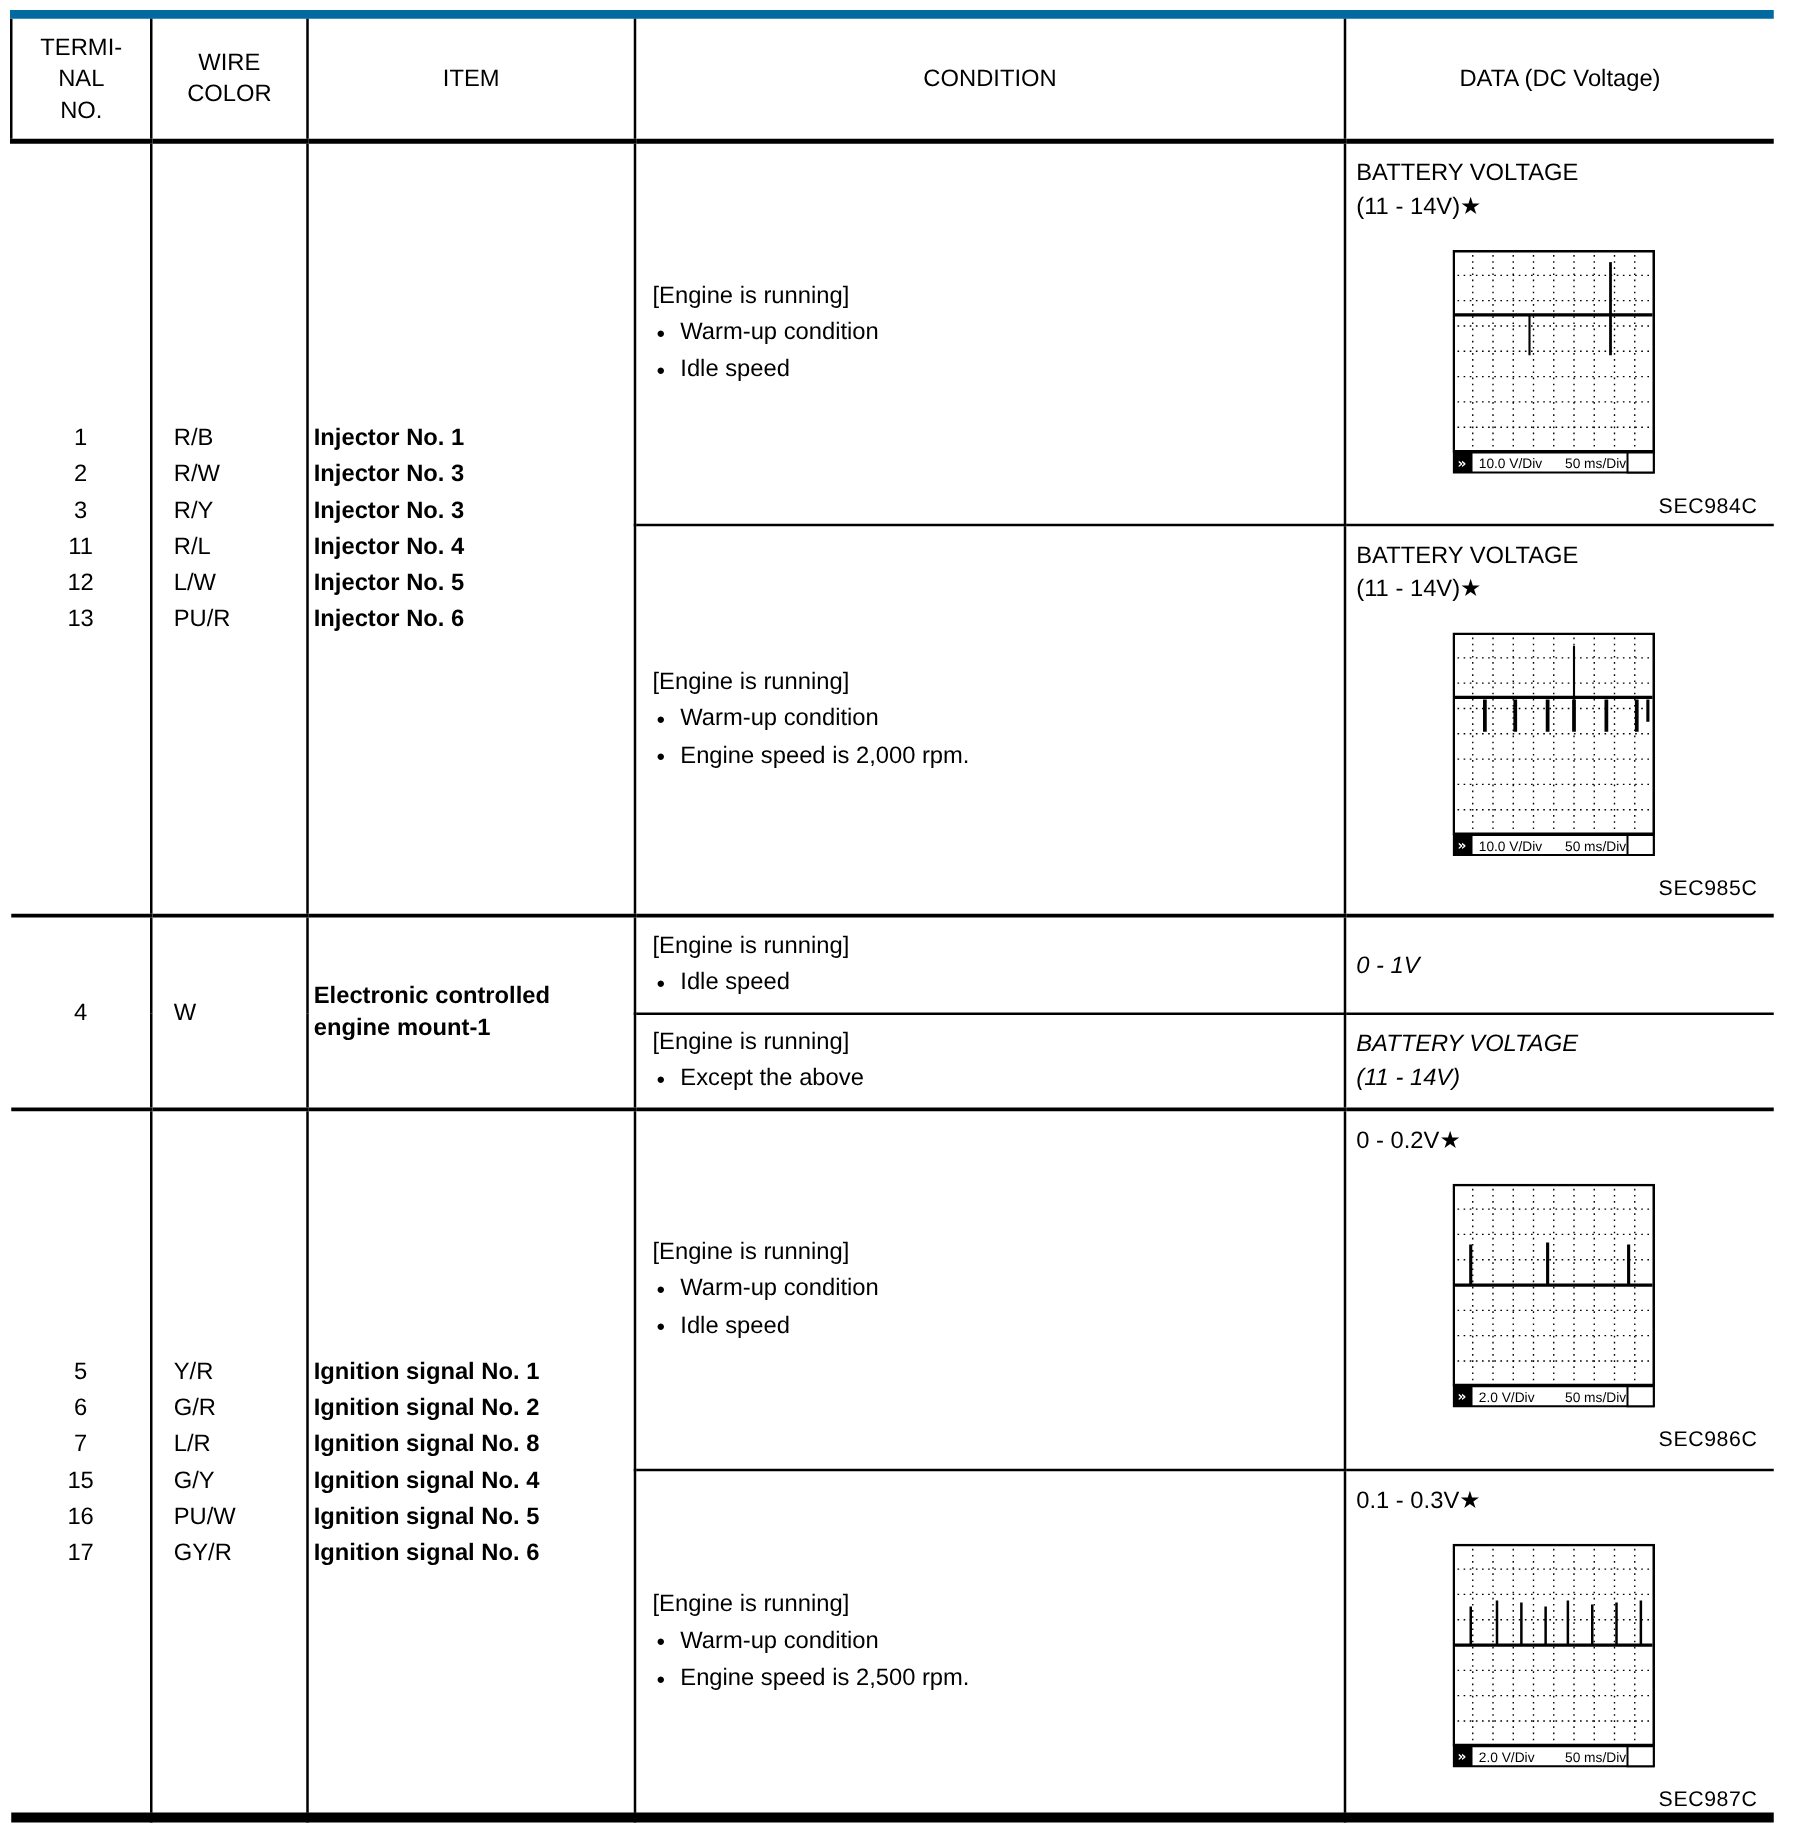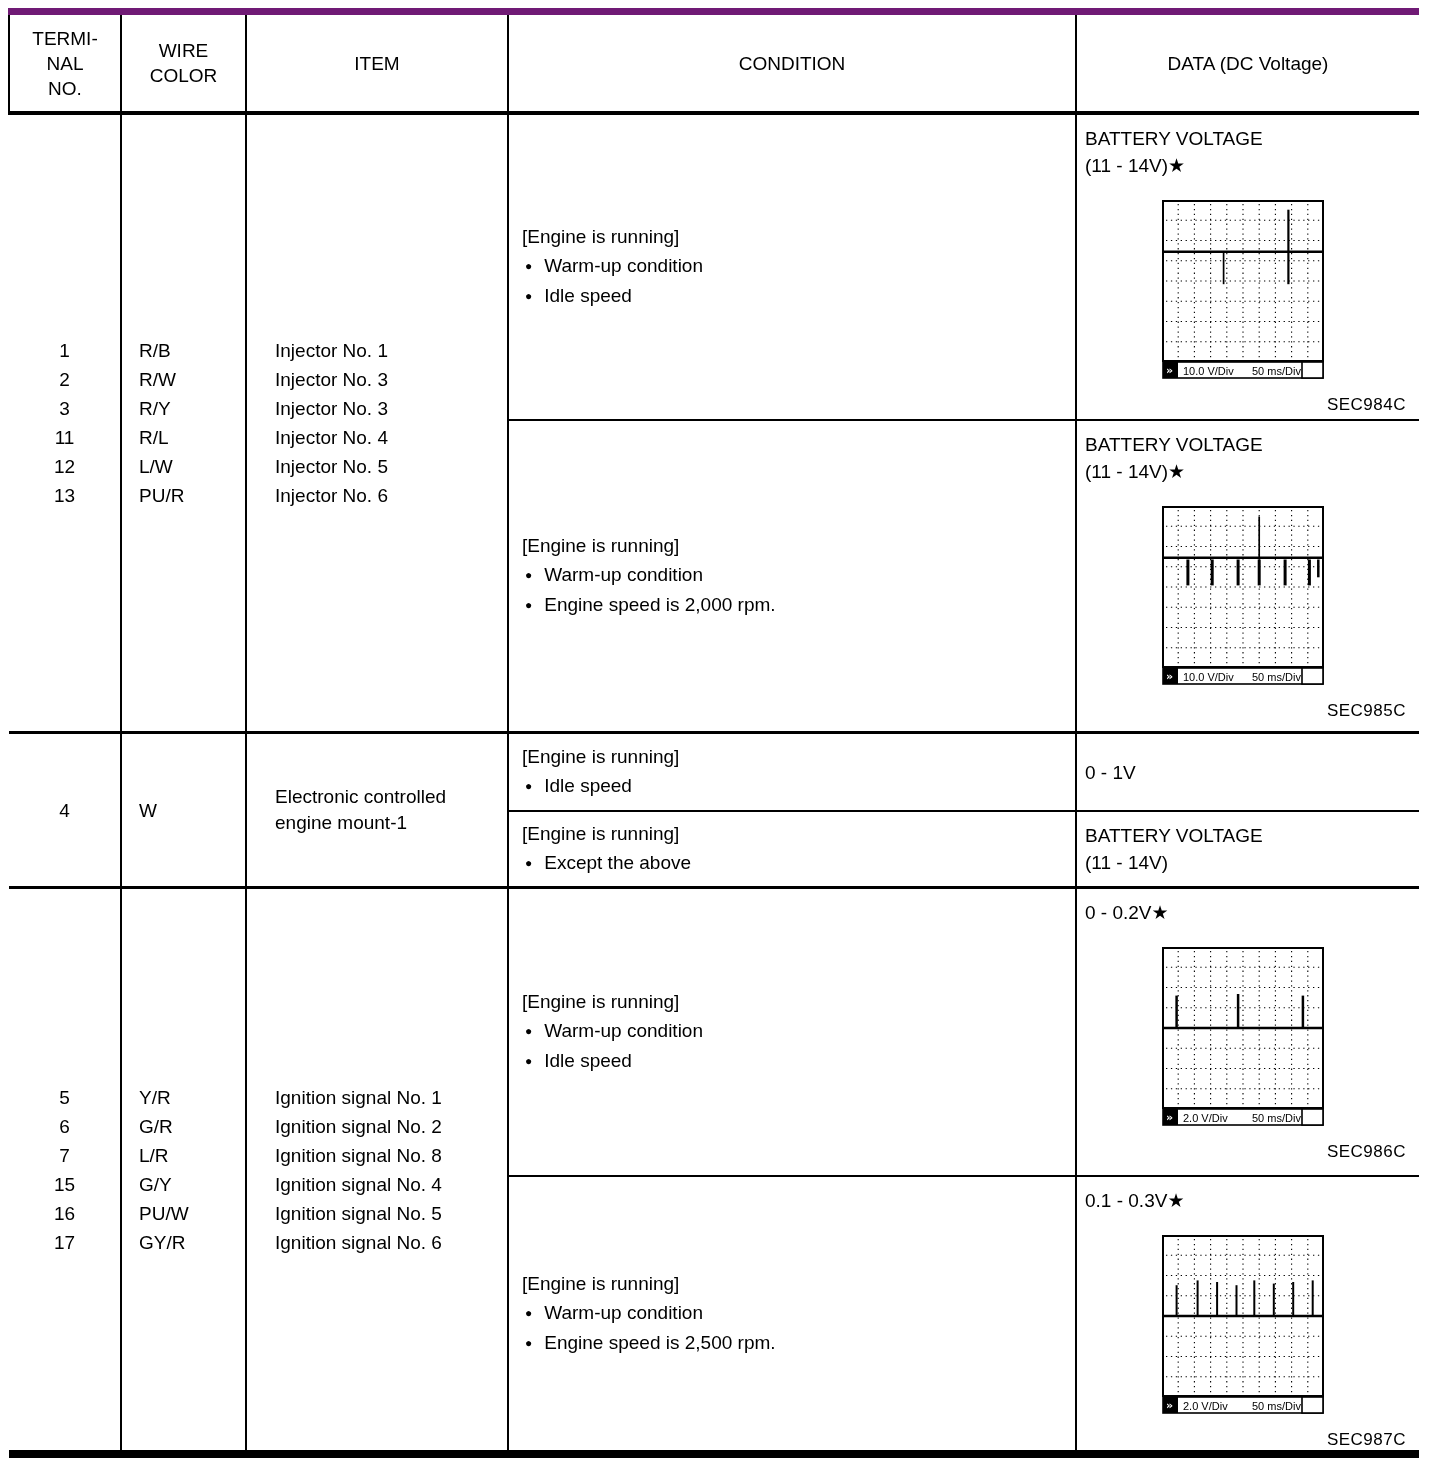--- a/index.html
+++ b/index.html
@@ -4,44 +4,44 @@
 <style>
   html,body{margin:0;padding:0;}
   body{
     width:1440px;height:1474px;background:#fff;color:#000;
     font-family:"Liberation Sans","DejaVu Sans",sans-serif;
     position:relative;
   }
   table.fsm{
     position:absolute;left:8px;top:8px;width:1410px;
     border-collapse:collapse;table-layout:fixed;
-    border-top:7px solid #701a75;
+    border-top:7px solid #0369a1;
     border-bottom:8px solid #000;
   }
   th,td{border:2px solid #000;padding:0;}
   
   td.first{border-left:none;}
   th.last,td.last{border-right:none;}
   thead th{
     height:96px;font-weight:normal;font-size:19px;line-height:25px;
     text-align:center;vertical-align:middle;white-space:pre-line;
     border-bottom:4px solid #000;
   }
   tr.sec td{border-top:3px solid #000;}
   td.list{vertical-align:middle;font-size:19px;line-height:29px;}
   td.tno{text-align:center;}
   td.wire{padding-left:17px;}
-  td.item{padding-left:28px;}
+  td.item{padding-left:4px;font-weight:bold;}
   td.item .wrapline{line-height:26px;max-width:225px;}
   td.cond{vertical-align:middle;padding-left:13px;font-size:19px;}
   .cond-title{font-weight:normal;line-height:28px;}
   .bullet{display:flex;align-items:center;line-height:30px;}
   .dot{font-size:12px;margin:0 12px 0 3px;flex:none;}
   td.data{vertical-align:top;font-size:19px;padding:10px 0 0 8px;}
-  td.data.vmid{vertical-align:middle;padding-top:0;}
+  td.data.vmid{vertical-align:middle;padding-top:0;font-style:italic;}
   .data-line{line-height:27px;}
   .scope-wrap{margin:21px 0 0 77px;width:162px;height:180px;}
   .figure-label{text-align:right;padding-right:13px;margin-top:15px;font-size:17px;letter-spacing:0.5px;}
   
   td.h1{height:304px;} td.h2{height:310px;} td.h3{height:76px;}
   td.h4{height:74px;} td.h5{height:286px;} td.h6{height:272px;}
 </style>
 </head>
 <body>
 

